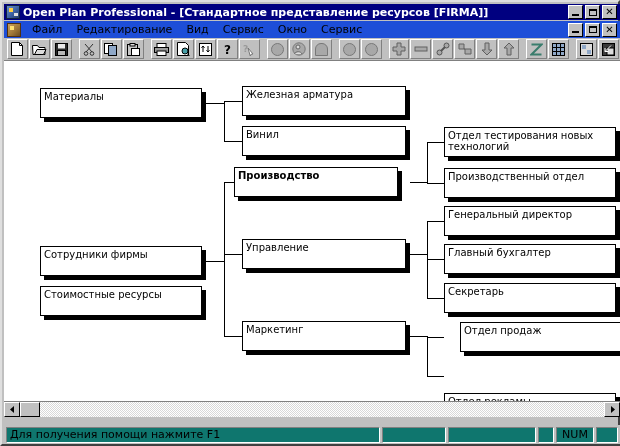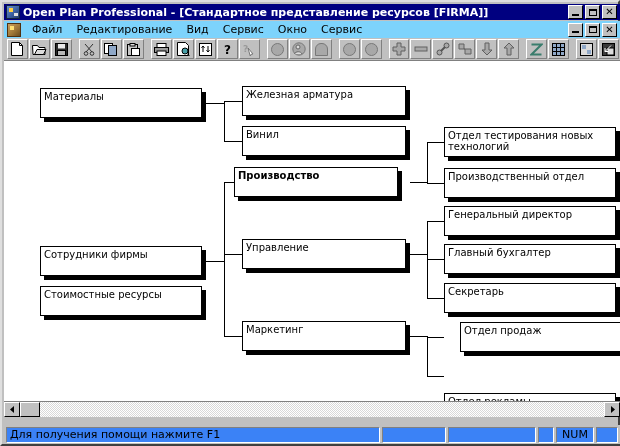--- a/index.html
+++ b/index.html
@@ -29,21 +29,21 @@
     position:relative;font-size:9px;line-height:12px;text-align:center;color:#000;}
   .wbtn .g{position:absolute;left:0;right:0;top:0;bottom:0;display:flex;
     align-items:center;justify-content:center;font-family:"DejaVu Sans",sans-serif;
     font-size:9px;font-weight:bold;}
   .wbtn.min .g:after{content:"";width:7px;height:2px;background:#000;margin-top:5px;}
   .wbtn.res .g:after{content:"";width:8px;height:7px;border:1px solid #000;border-top-width:2px;box-sizing:border-box;}
   .wbtn.cls .g{font-size:10px;}
 
   
   .menubar{position:absolute;left:2px;top:19px;width:616px;height:17px;
-    background:#7dd3fc;display:flex;align-items:center;}
+    background:#1d4ed8;display:flex;align-items:center;}
   .menu-icon{width:14px;height:14px;margin:0 4px 0 3px;flex:0 0 auto;position:relative;
     background:linear-gradient(135deg,#c8a060 0%,#a07838 55%,#6a4c20 100%);
     border:1px solid #503010;box-sizing:border-box;}
   .menu-icon:before{content:"";position:absolute;left:2px;top:2px;width:4px;height:4px;background:#ffe070;}
   .menu-items{display:flex;gap:0px;flex:1 1 auto;}
   .menu-item{padding:1px 7px;font-size:11px;color:#000;white-space:nowrap;cursor:default;}
 
   
   .toolbar{position:absolute;left:2px;top:36px;width:616px;height:23px;background:#c0c0c0;
     border-bottom:1px solid #808080;display:flex;align-items:center;padding-left:3px;box-sizing:border-box;}
@@ -73,21 +73,21 @@
     border:1px solid;border-color:#ffffff #000000 #000000 #ffffff;
     display:flex;align-items:center;justify-content:center;flex:0 0 auto;}
   .sb-track{flex:1 1 auto;height:15px;background:
     repeating-conic-gradient(#ffffff 0% 25%, #d8d8d8 0% 50%) 0 0/2px 2px;}
   .sb-thumb{width:20px;height:15px;box-sizing:border-box;background:#c0c0c0;
     border:1px solid;border-color:#ffffff #000000 #000000 #ffffff;flex:0 0 auto;}
 
   
   .statusbar{position:absolute;left:2px;top:423px;width:616px;height:19px;background:#c0c0c0;
     display:flex;align-items:center;gap:2px;padding:0 2px;box-sizing:border-box;}
-  .sp{height:16px;box-sizing:border-box;background:#3b82f6;
+  .sp{height:16px;box-sizing:border-box;background:#0f766e;
     border:1px solid;border-color:#808080 #ffffff #ffffff #808080;
     display:flex;align-items:center;padding:0 3px;font-size:11px;color:#000;white-space:nowrap;text-align:right;}
   .sp.main{flex:1 1 auto;}
   .sp.w1{width:64px;}
   .sp.w2{width:88px;}
   .sp.w3{width:16px;}
   .sp.num{width:38px;justify-content:center;}
   .sp.w4{width:22px;}
 </style>
 </head>

